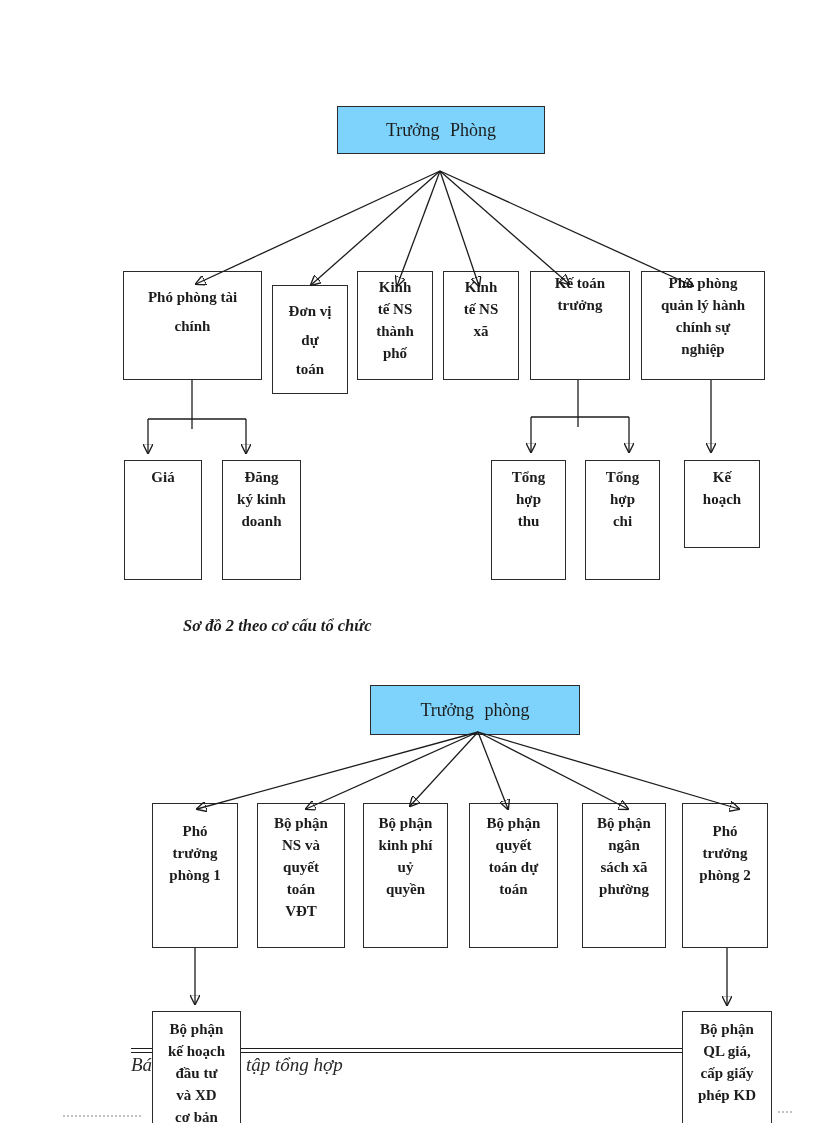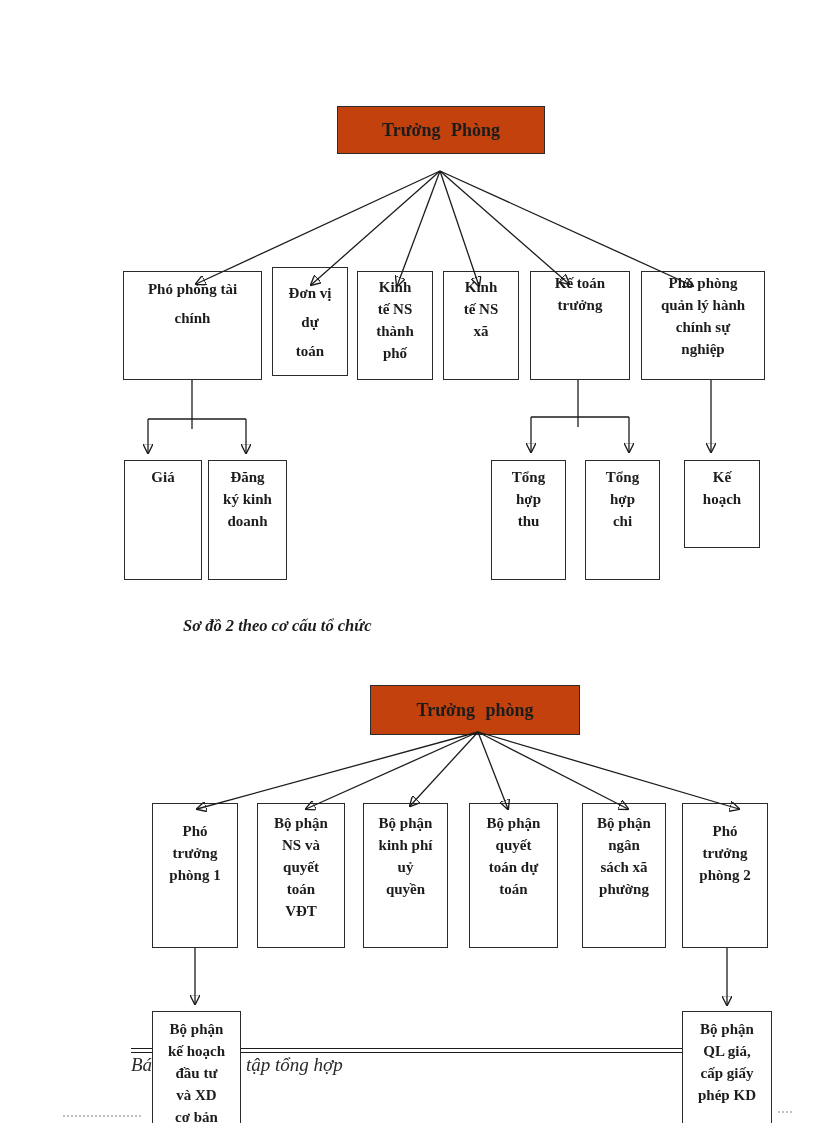--- a/index.html
+++ b/index.html
@@ -24,25 +24,25 @@
     font-weight: bold;
     font-size: 15px;
     line-height: 22px;
     white-space: pre-line;
     z-index: 2;
   }
   .title-node {
     position: absolute;
     box-sizing: border-box;
     border: 1px solid #2b2b2b;
-    background: #c2410c;
+    background: #7dd3fc;
     display: flex;
     align-items: center;
     justify-content: center;
-    font-weight: bold;
+    font-weight: normal;
     font-size: 18px;
     word-spacing: 6px;
     z-index: 2;
   }
   .caption {
     position: absolute;
     font-weight: bold;
     font-style: italic;
     font-size: 16.5px;
     z-index: 2;
@@ -82,41 +82,41 @@
     stroke: #1c1c1c;
     stroke-width: 1.3;
     fill: none;
   }
 </style>
 </head>
 <body>
 
 <div class="title-node" style="left:337px; top:106px; width:208px; height:48px;">Trưởng Phòng</div>
 
-<div class="node" style="left:123px; top:271px; width:139px; height:109px; padding-top:3px; line-height:29px;">Phó phòng tài
+<div class="node" style="left:123px; top:271px; width:139px; height:109px; padding-top:11px; line-height:29px;">Phó phòng tài
 chính</div>
-<div class="node" style="left:272px; top:267px; width:76px; height:109px; padding-top:11px; line-height:29px;">Đơn vị
+<div class="node" style="left:272px; top:285px; width:76px; height:109px; padding-top:11px; line-height:29px;">Đơn vị
 dự
 toán</div>
 <div class="node" style="left:357px; top:271px; width:76px; height:109px; padding-top:4px;">Kinh
 tế NS
 thành
 phố</div>
 <div class="node" style="left:443px; top:271px; width:76px; height:109px; padding-top:4px;">Kinh
 tế NS
 xã</div>
 <div class="node" style="left:530px; top:271px; width:100px; height:109px; ">Kế toán
 trưởng</div>
 <div class="node" style="left:641px; top:271px; width:124px; height:109px; padding-top:0;">Phó phòng
 quản lý hành
 chính sự
 nghiệp</div>
 
 <div class="node" style="left:124px; top:460px; width:78px; height:120px; padding-top:5px;">Giá</div>
-<div class="node" style="left:208px; top:460px; width:79px; height:120px; padding-top:5px;">Đăng
+<div class="node" style="left:222px; top:460px; width:79px; height:120px; padding-top:5px;">Đăng
 ký kinh
 doanh</div>
 <div class="node" style="left:491px; top:460px; width:75px; height:120px; padding-top:5px;">Tổng
 hợp
 thu</div>
 <div class="node" style="left:585px; top:460px; width:75px; height:120px; padding-top:5px;">Tổng
 hợp
 chi</div>
 <div class="node" style="left:684px; top:460px; width:76px; height:88px; padding-top:5px;">Kế
 hoạch</div>

